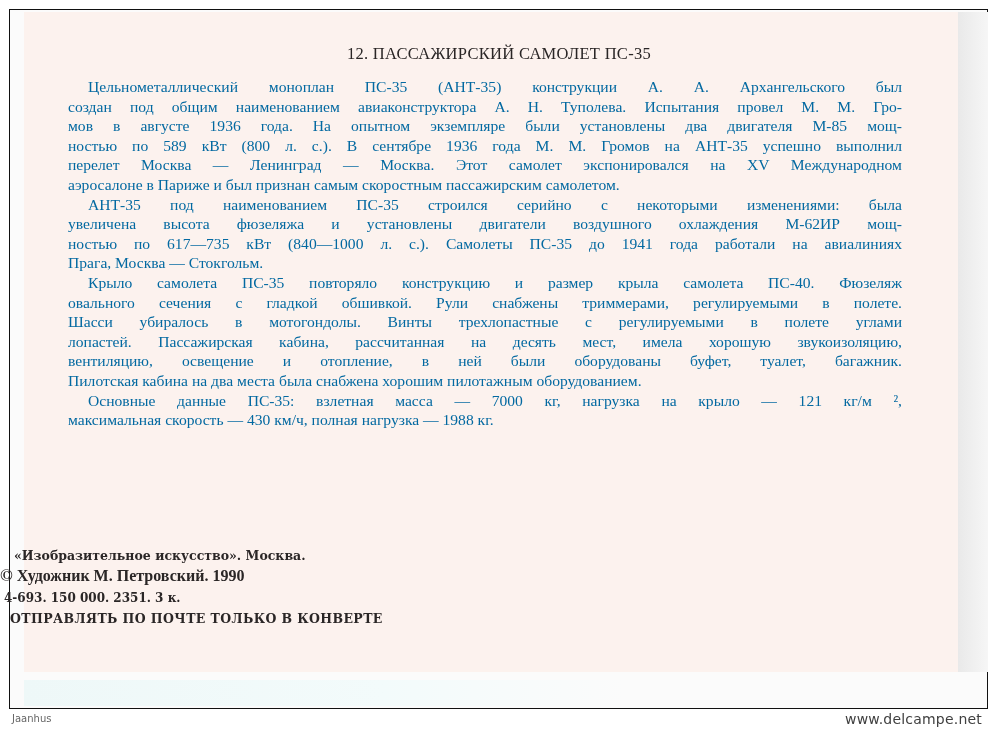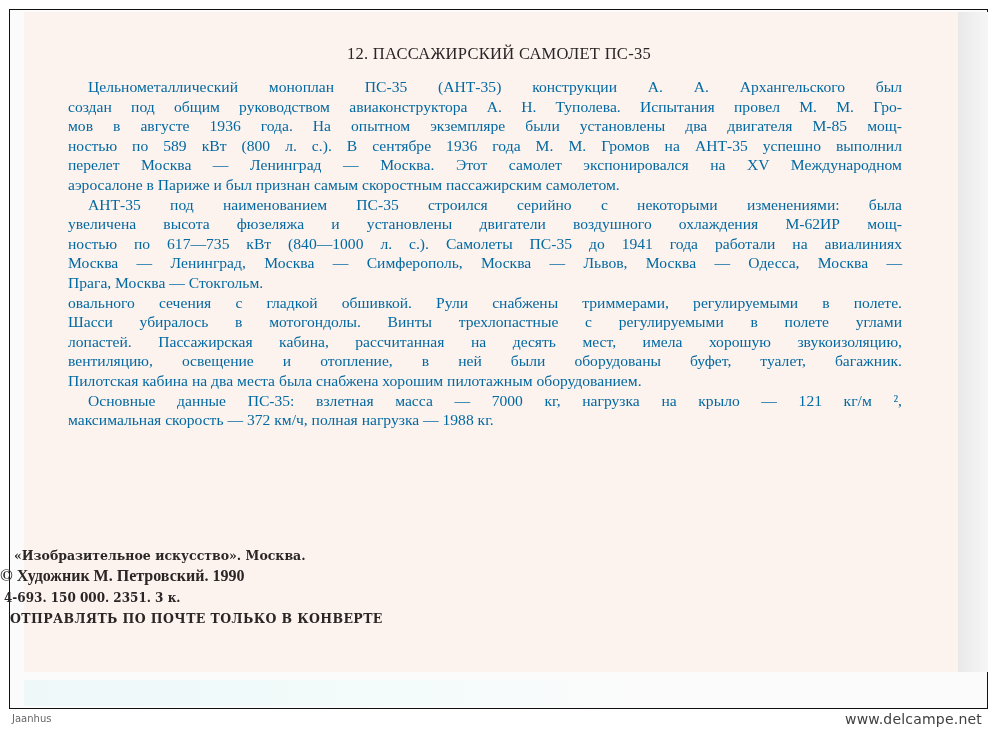--- a/index.html
+++ b/index.html
@@ -59,43 +59,43 @@
 <div class="frame"></div>
 <div class="card"></div>
 <div class="right-strip"></div>
 <div class="bottom-strip"></div>
 
 <div class="title">12. ПАССАЖИРСКИЙ САМОЛЕТ ПС-35</div>
 
 <div class="body-text">
   <div>
     <span class="line indent">Цельнометаллический моноплан ПС-35 (АНТ-35) конструкции А. А. Архангельского был</span>
-    <span class="line">создан под общим руководством авиаконструктора А. Н. Туполева. Испытания провел М. М. Гро-</span>
+    <span class="line">создан под общим наименованием авиаконструктора А. Н. Туполева. Испытания провел М. М. Гро-</span>
     <span class="line">мов в августе 1936 года. На опытном экземпляре были установлены два двигателя М-85 мощ-</span>
     <span class="line">ностью по 589 кВт (800 л. с.). В сентябре 1936 года М. М. Громов на АНТ-35 успешно выполнил</span>
     <span class="line">перелет Москва — Ленинград — Москва. Этот самолет экспонировался на XV Международном</span>
     <span class="line last">аэросалоне в Париже и был признан самым скоростным пассажирским самолетом.</span>
   </div>
   <div>
     <span class="line indent">АНТ-35 под наименованием ПС-35 строился серийно с некоторыми изменениями: была</span>
     <span class="line">увеличена высота фюзеляжа и установлены двигатели воздушного охлаждения М-62ИР мощ-</span>
     <span class="line">ностью по 617—735 кВт (840—1000 л. с.). Самолеты ПС-35 до 1941 года работали на авиалиниях</span>
-    <span class="line">Москва — Ленинград, Москва — Симферополь, Москва — Львов, Москва — Одесса, Москва —</span>
     <span class="line last">Прага, Москва — Стокгольм.</span>
   </div>
   <div>
+    <span class="line indent">Крыло самолета ПС-35 повторяло конструкцию и размер крыла самолета ПС-40. Фюзеляж</span>
     <span class="line">овального сечения с гладкой обшивкой. Рули снабжены триммерами, регулируемыми в полете.</span>
     <span class="line">Шасси убиралось в мотогондолы. Винты трехлопастные с регулируемыми в полете углами</span>
     <span class="line">лопастей. Пассажирская кабина, рассчитанная на десять мест, имела хорошую звукоизоляцию,</span>
     <span class="line">вентиляцию, освещение и отопление, в ней были оборудованы буфет, туалет, багажник.</span>
     <span class="line last">Пилотская кабина на два места была снабжена хорошим пилотажным оборудованием.</span>
   </div>
   <div>
     <span class="line indent">Основные данные ПС-35: взлетная масса — 7000 кг, нагрузка на крыло — 121 кг/м ²,</span>
-    <span class="line last">максимальная скорость — 372 км/ч, полная нагрузка — 1988 кг.</span>
+    <span class="line last">максимальная скорость — 430 км/ч, полная нагрузка — 1988 кг.</span>
   </div>
 </div>
 
 <div class="credits">
   <div class="publisher">«Изобразительное искусство». Москва.</div>
   <div class="artist">
     <span class="copy">©</span>
     <span>Художник М. Петровский. 1990</span>
   </div>
   <div class="code">4-693. 150 000. 2351. 3 к.</div>

